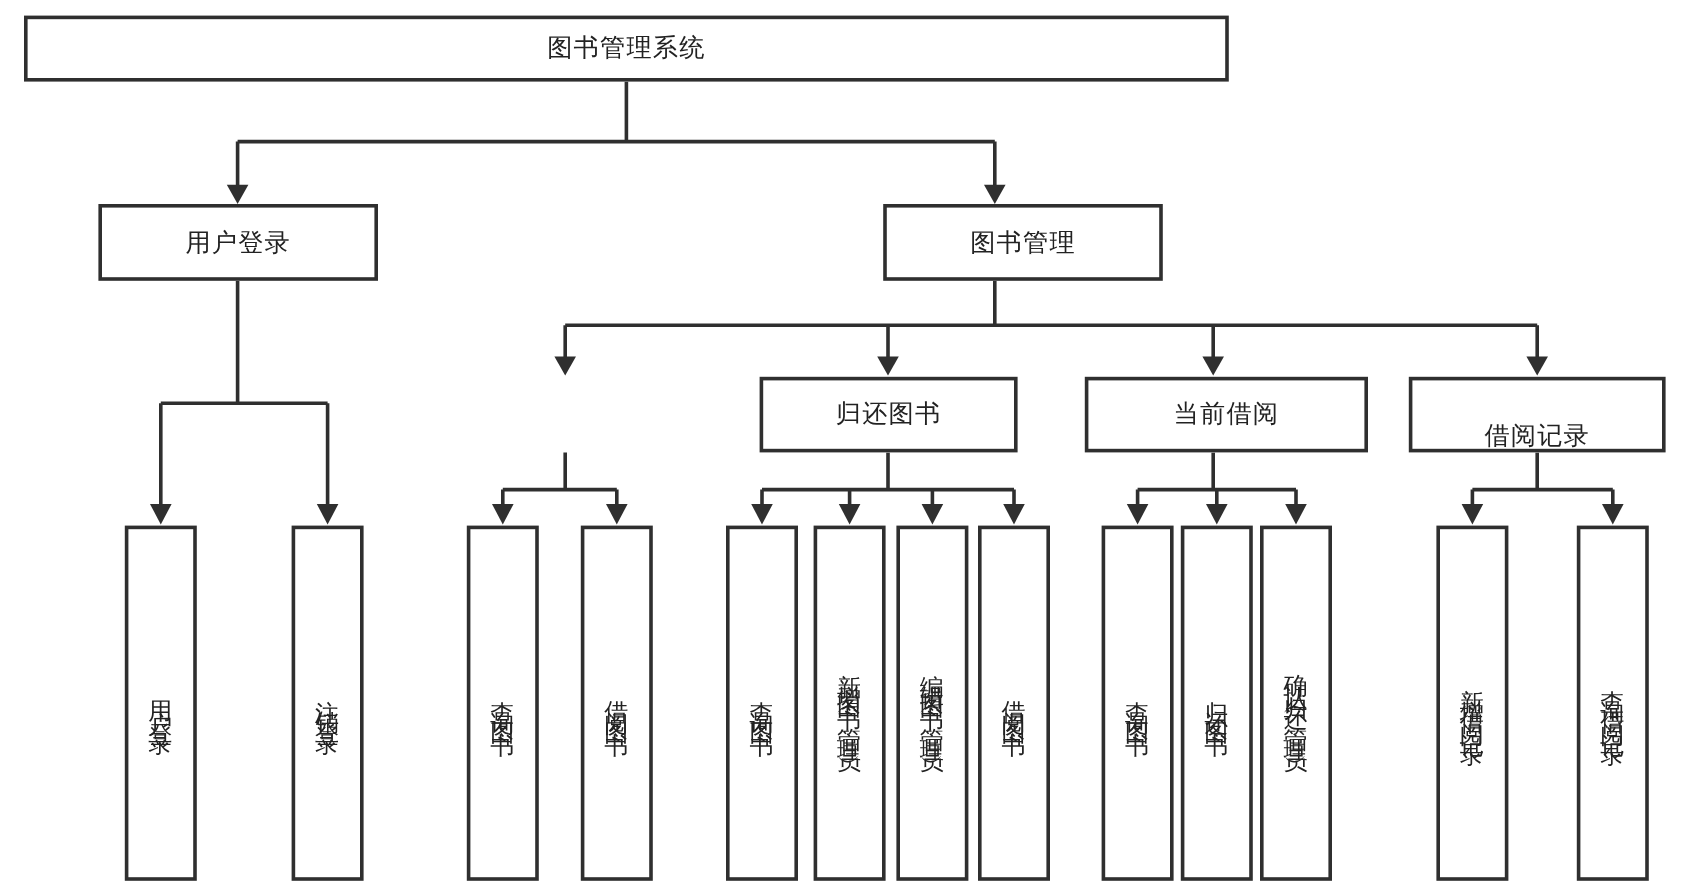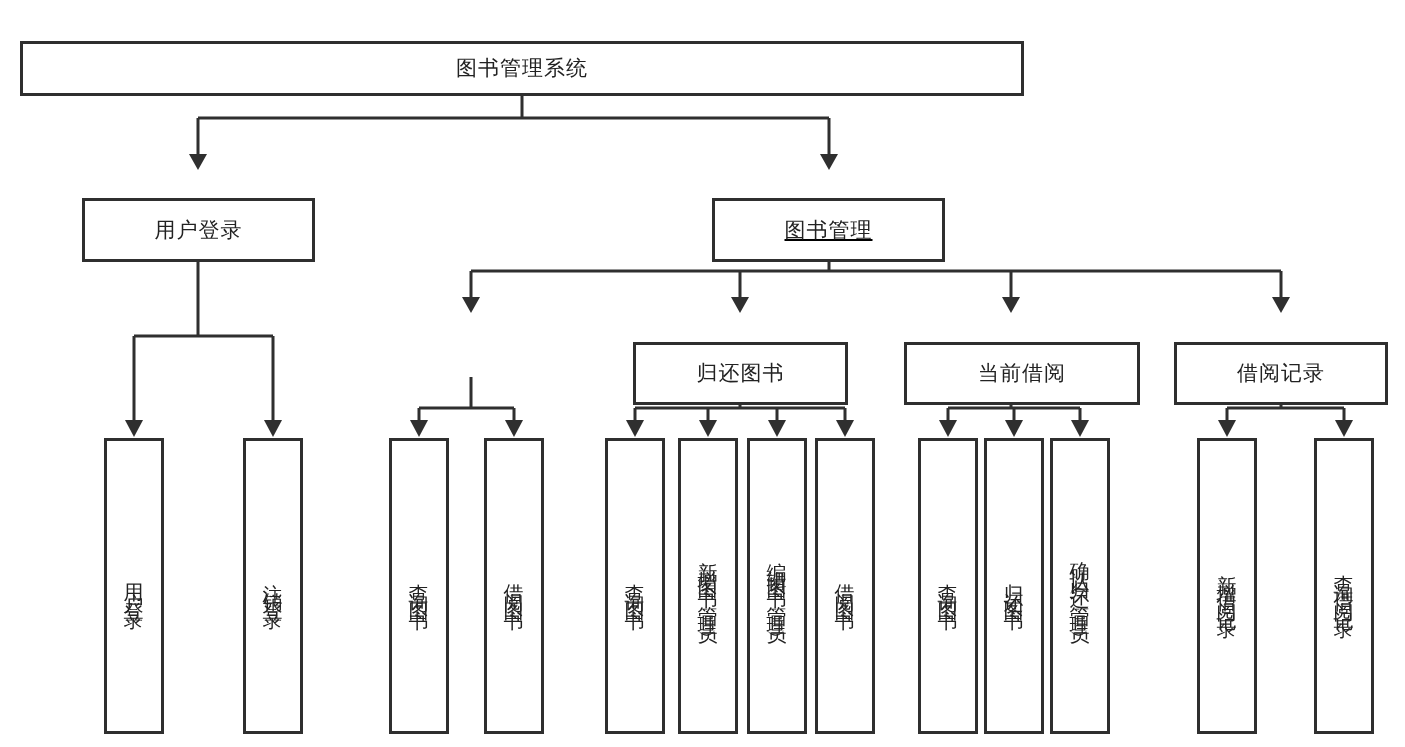--- a/index.html
+++ b/index.html
@@ -18,21 +18,21 @@
     overflow:hidden;
   }
   #connectors{position:absolute;left:0;top:0;width:1405px;height:747px;color:var(--line);}
   #connectors path{stroke:currentColor;stroke-width:3;fill:none;}
   #connectors polygon{fill:currentColor;stroke:none;}
   .hbox{
     position:absolute;
     box-sizing:border-box;
     border:3px solid var(--box-border);
     background:#fff;
-    display:flex;align-items:center;justify-content:center;margin-top:28px;
+    display:flex;align-items:center;justify-content:center;
   }
   .hbox .lbl{
     font-size:21px;color:var(--text);letter-spacing:1px;line-height:1;white-space:nowrap;
   }
   .vbox{
     position:absolute;
     top:438px;width:60px;height:296px;
     box-sizing:border-box;
     border:3px solid var(--box-border);
     background:#fff;
@@ -42,27 +42,27 @@
     writing-mode:vertical-rl;
     text-orientation:mixed;
     font-size:20px;color:var(--text);
     letter-spacing:9px;line-height:1;white-space:nowrap;
   }
   
   .n-root{left:20px;top:13px;width:1004px;height:55px;}
   
   .n-l2{top:170px;height:64px;}
   .n-user-login{left:82px;width:233px;}
-  .n-book-mgmt{left:712px;width:233px;text-decoration:underline;}
+  .n-book-mgmt{left:736px;width:233px;}
   
   .n-l3{top:314px;height:63px;}
   .n-new-books{left:364px;width:215px;}
   .n-book-borrow{left:633px;width:215px;}
   .n-current-borrow{left:904px;width:236px;}
-  .n-borrow-records{left:1174px;width:214px;}
+  .n-borrow-records{left:1174px;width:214px;align-items:flex-end;}
   
   .lf-u1{left:104px;} .lf-u2{left:243px;}
   .lf-n1{left:389px;} .lf-n2{left:484px;}
   .lf-b1{left:605px;} .lf-b2{left:678px;} .lf-b3{left:747px;} .lf-b4{left:815px;}
   .lf-c1{left:918px;} .lf-c2{left:984px;} .lf-c3{left:1050px;}
   .lf-r1{left:1197px;} .lf-r2{left:1314px;}
   #watermark{
     position:absolute;right:8px;bottom:6px;
     font-size:19px;letter-spacing:.5px;
     color:var(--watermark);

